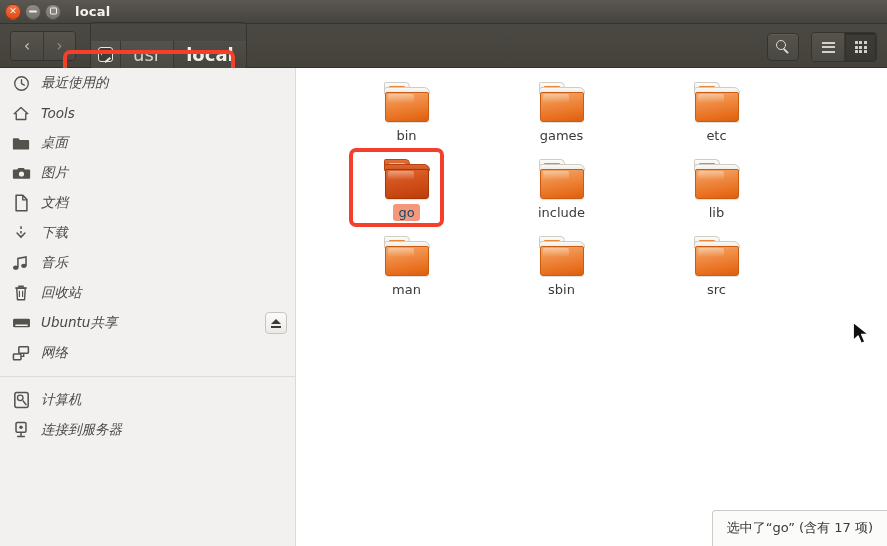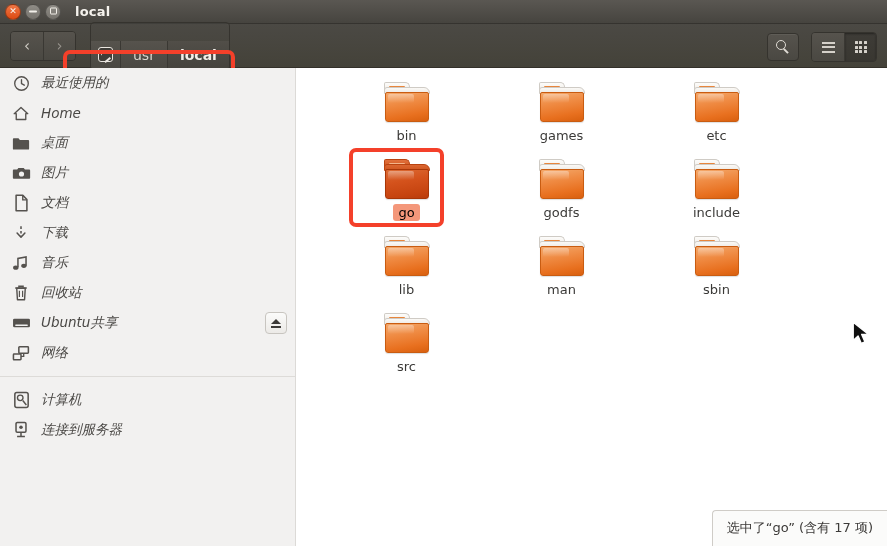--- a/index.html
+++ b/index.html
@@ -71,21 +71,21 @@
   .crumbs {
     display: flex; margin-left: 14px;
     border: 1px solid #35332e; border-radius: 4px;
     overflow: hidden;
     box-shadow: inset 0 1px 0 rgba(255,255,255,0.06);
   }
   .crumb {
     height: 28px; padding: 0 12px;
     background: linear-gradient(180deg, #56534d 0%, #4a4842 100%);
     display: flex; align-items: center; justify-content: center;
-    color: #d8d4cd; font-size: 14px; margin-top: 18px;
+    color: #d8d4cd; font-size: 18px; margin-top: 18px;
   }
   .crumb + .crumb { border-left: 1px solid #3a3833; }
   .crumb.icon { padding: 0 7px; }
   .crumb.current { font-weight: bold; color: #f2efe9;
     background: linear-gradient(180deg, #514e48 0%, #45433d 100%); }
 
   .dev-icon {
     width: 15px; height: 15px;
     border: 1.6px solid #eae6e0; border-radius: 3px;
     position: relative; background: #3f3d38;
@@ -201,21 +201,21 @@
     position: relative;
     padding-top: 6px;
   }
   .fname {
     font-size: 13px; color: #3b3a38;
     margin-top: 3px;
     padding: 1px 5px; border-radius: 3px;
     white-space: nowrap;
   }
   .fitem.selected .fname {
-    background: #f4977a; color: #000000;
+    background: #f4977a; color: #0c4a6e;
   }
 
   
   .folder { position: relative; width: 50px; height: 42px; }
   .folder .tab {
     position: absolute; left: 2px; top: 0px;
     width: 26px; height: 9px;
     background: linear-gradient(180deg,#fdfcfa 0%, #efece7 100%);
     border: 1px solid #cfcbc5;
     border-bottom: none;
@@ -370,21 +370,21 @@
       </div>
       <div class="sb-label">最近使用的</div>
     </div>
 
     <div class="sb-item">
       <div class="sb-icon">
         <svg width="18" height="17" viewBox="0 0 20 20">
             <path d="M10 3 L18 10.2 H15.6 V17 H4.4 V10.2 H2 Z" fill="none" stroke="#55524e" stroke-width="1.6" stroke-linejoin="round"></path>
           </svg>
       </div>
-      <div class="sb-label">Home</div>
+      <div class="sb-label">Tools</div>
     </div>
 
     <div class="sb-item">
       <div class="sb-icon">
         <svg width="18" height="15" viewBox="0 0 20 16">
             <path d="M1 3.2a1 1 0 011-1h5.2l1.6 2H18a1 1 0 011 1v8.6a1 1 0 01-1 1H2a1 1 0 01-1-1z" fill="#55524e"></path>
           </svg>
       </div>
       <div class="sb-label">桌面</div>
     </div>
@@ -530,28 +530,20 @@
 
       <div class="fitem selected">
         <div class="folder">
             <div class="tab"></div>
             <div class="back"></div>
             <div class="front"></div>
           </div>
         <div class="fname">go</div>
       </div>
 
-      <div class="fitem">
-        <div class="folder">
-            <div class="tab"></div>
-            <div class="back"></div>
-            <div class="front"></div>
-          </div>
-        <div class="fname">godfs</div>
-      </div>
 
       <div class="fitem">
         <div class="folder">
             <div class="tab"></div>
             <div class="back"></div>
             <div class="front"></div>
           </div>
         <div class="fname">include</div>
       </div>
 

